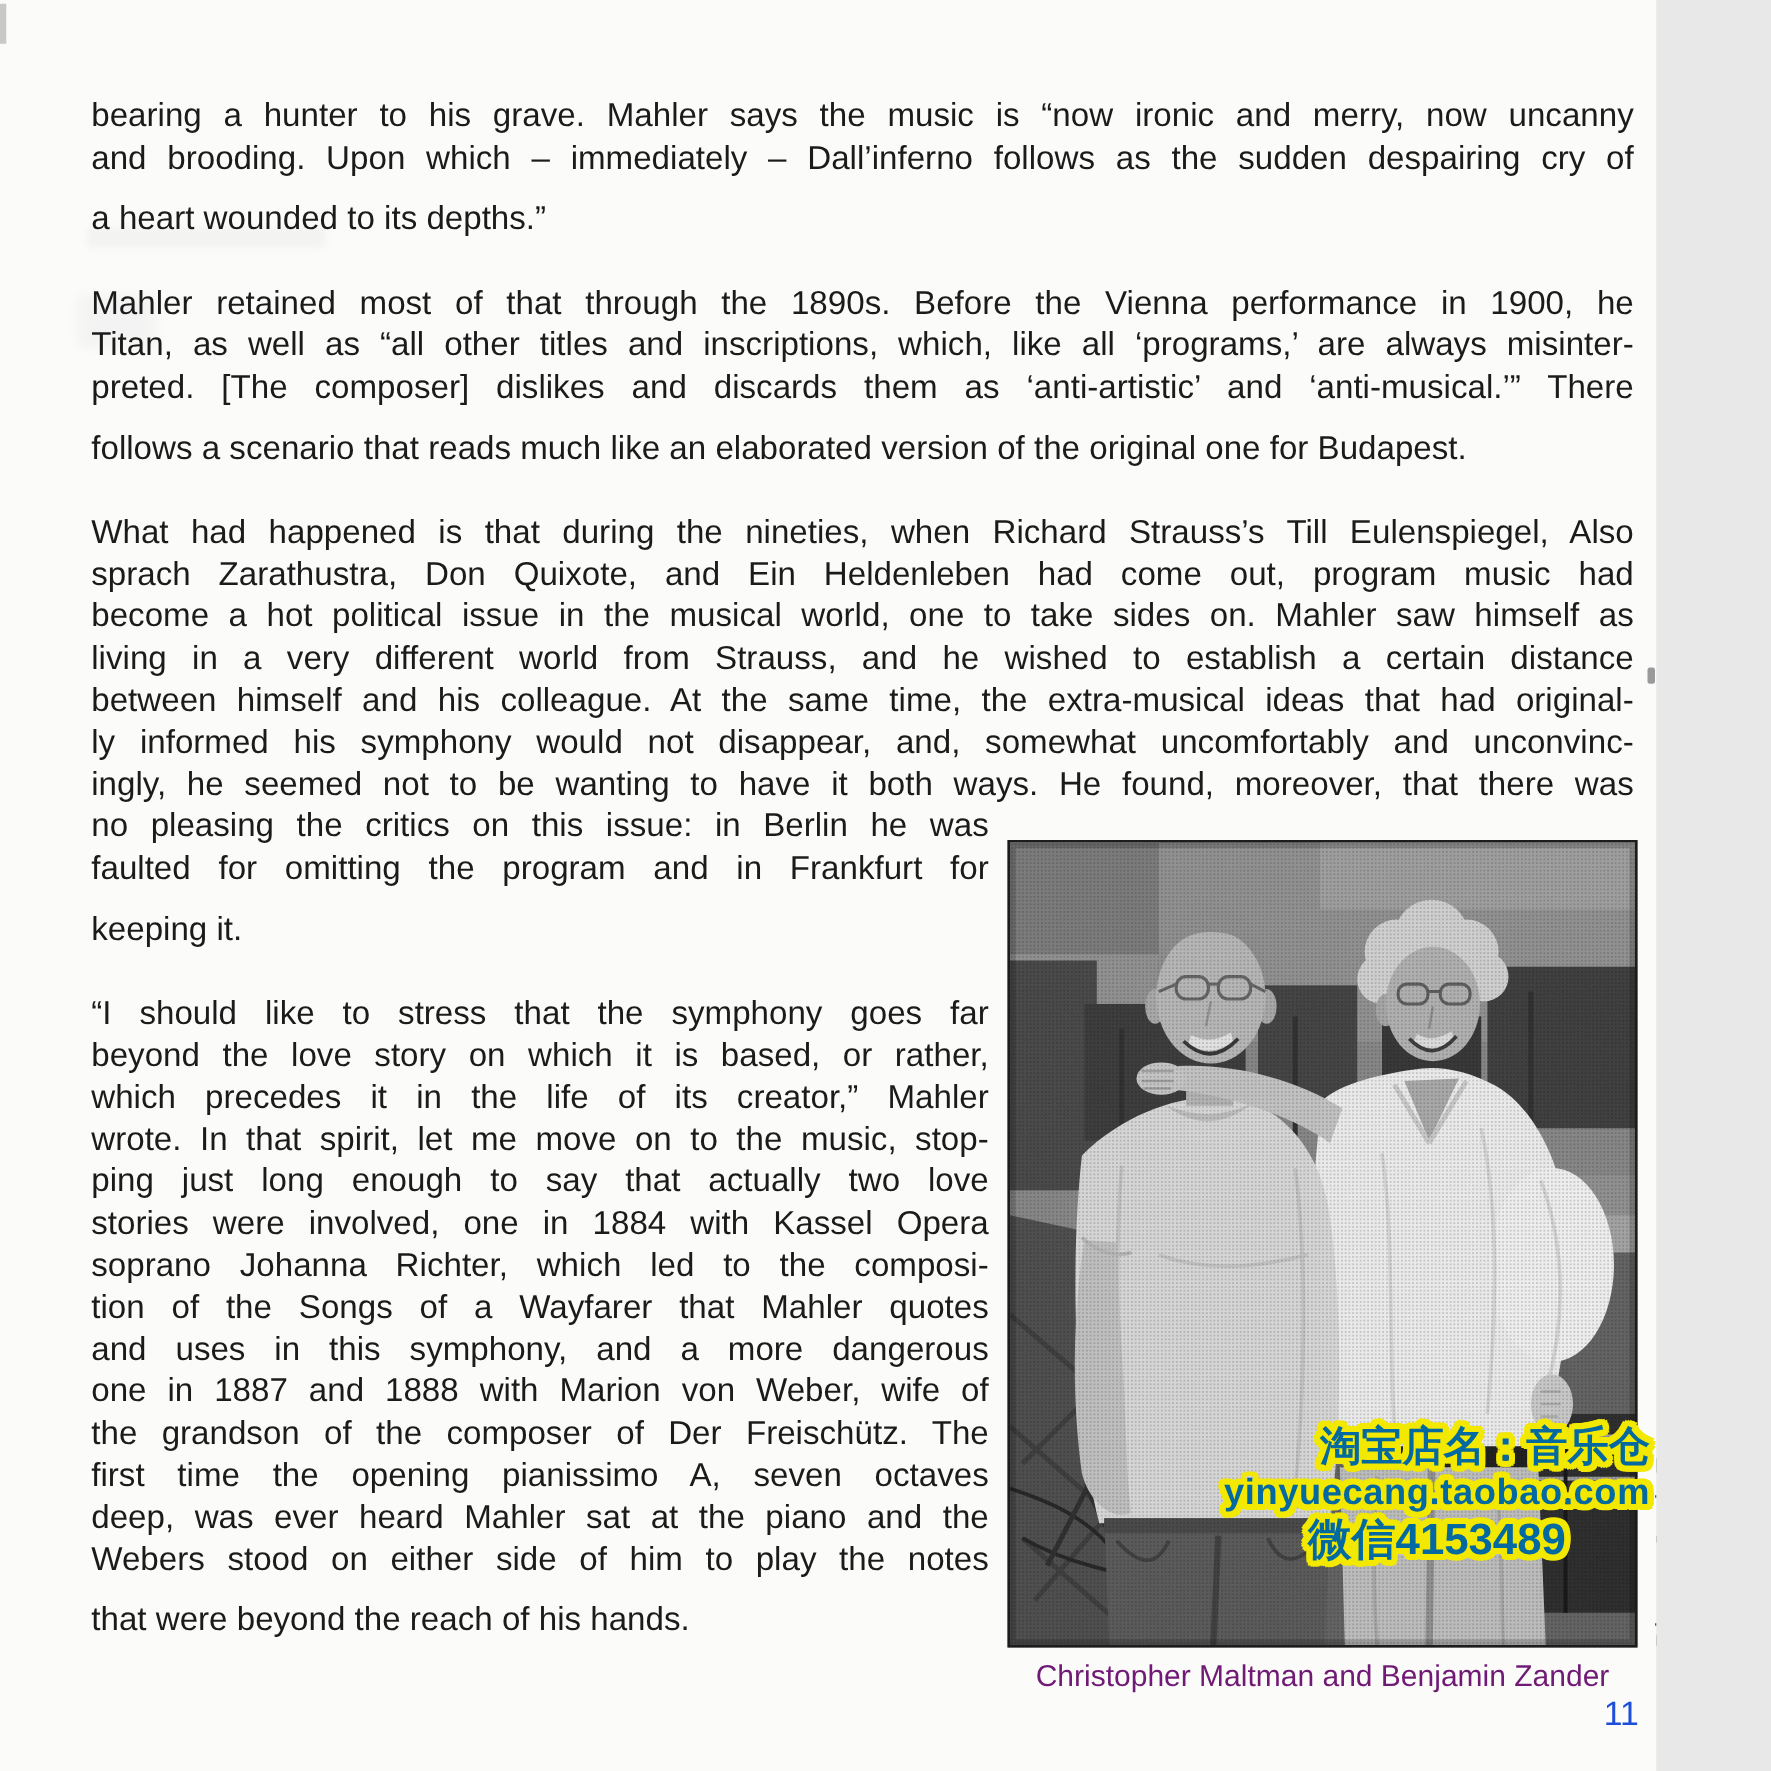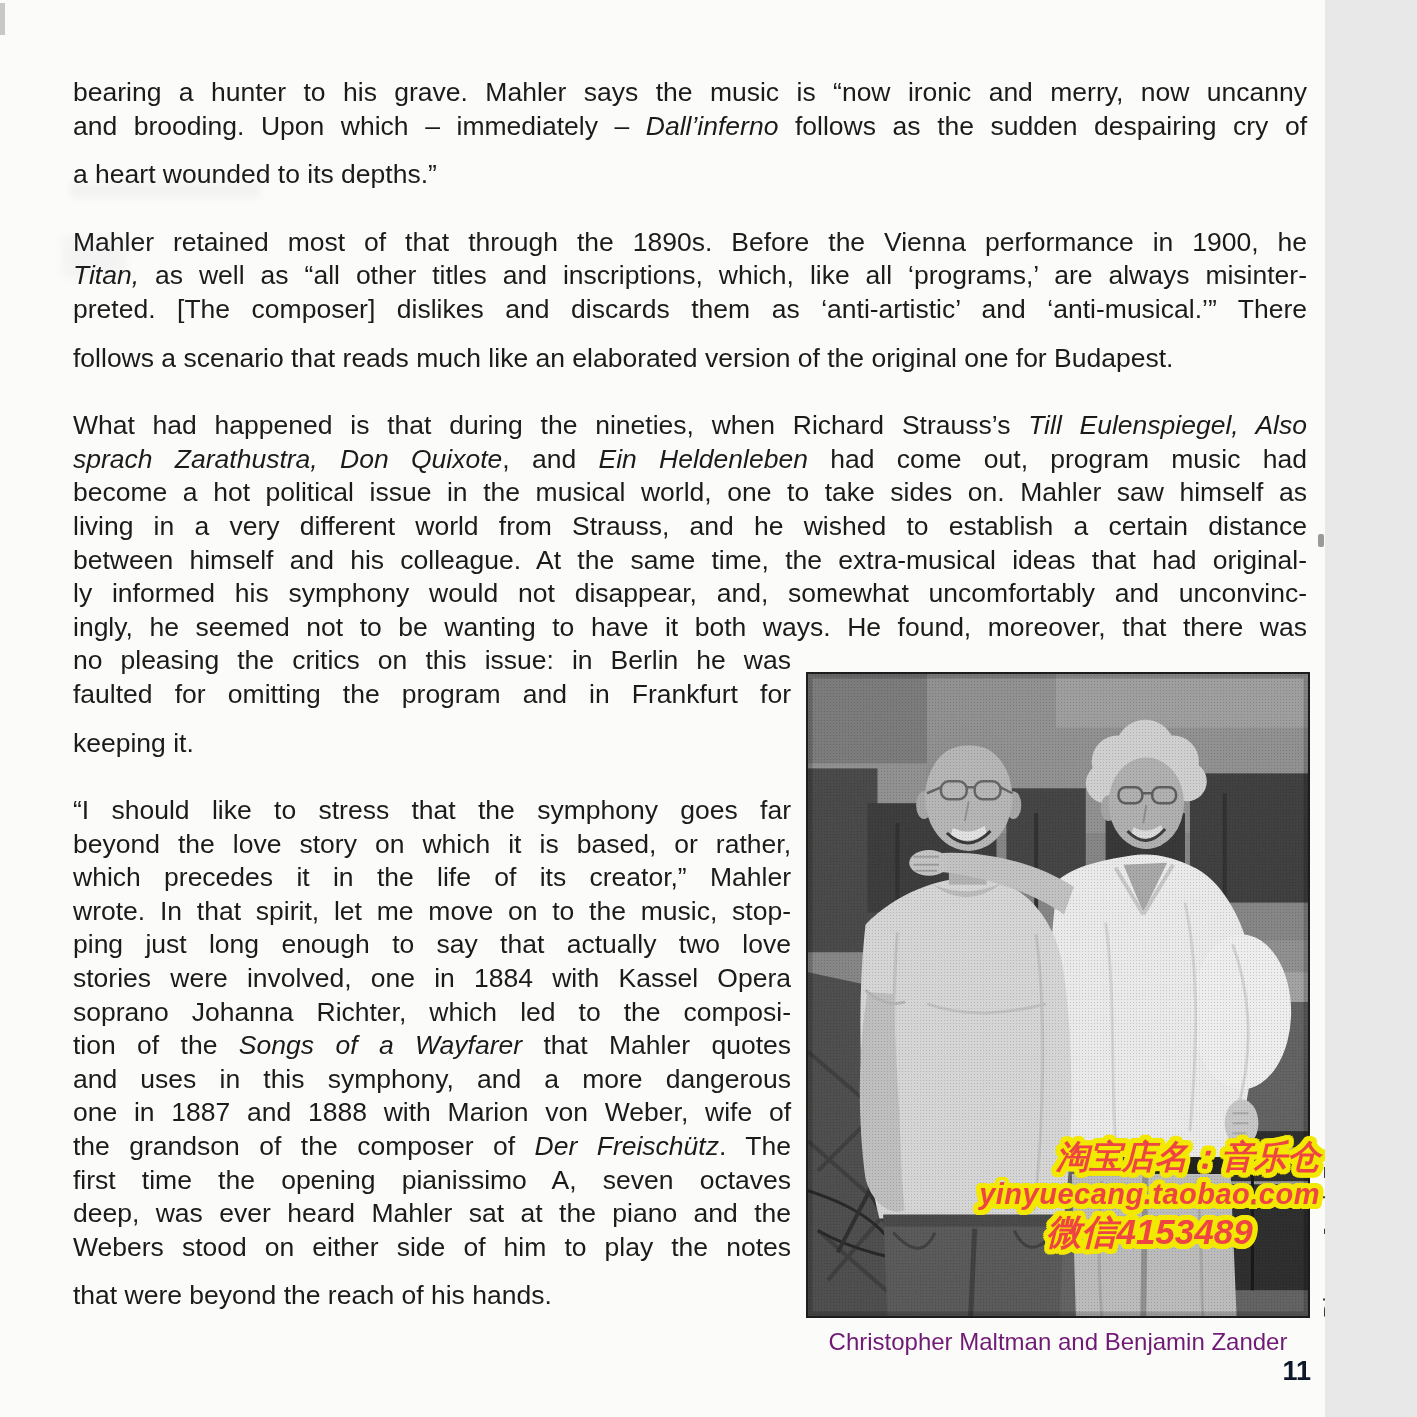--- a/index.html
+++ b/index.html
@@ -6,44 +6,44 @@
   .page{position:relative;width:1325px;height:1417px;background:#fbfbfa;overflow:hidden;
         font-family:"Liberation Sans","DejaVu Sans",sans-serif;color:#181818;}
   
   .article{position:absolute;left:73px;top:76px;width:1234px;font-size:26.5px;line-height:33.6px;
            color:#1b1b1b;}
   .para{margin:0 0 34px 0;}
   .line{width:100%;}
   .line.narrow{width:718px;}
   .jl{text-align:justify;text-align-last:justify;}
   .ll{text-align:left;margin-top:15px;}
-  .it{font-style:italic;}
+  .it{}
   
   .photo-frame{position:absolute;left:806px;top:672px;width:504px;height:646px;
                border:2px solid #1c1c1c;box-sizing:border-box;background:#777;}
   .photo-frame svg{display:block;width:100%;height:100%;}
   .halftone{position:absolute;inset:0;pointer-events:none;opacity:.16;
             background-image:radial-gradient(#000 0.7px, transparent 0.8px);
             background-size:3px 3px;}
   .caption{position:absolute;left:806px;top:1328px;width:504px;text-align:center;
            font-size:24px;color:#701a75;}
   .photo-credit{position:absolute;left:1312px;top:672px;height:646px;width:42px;
                 display:flex;align-items:flex-end;justify-content:center;}
   .photo-credit span{writing-mode:vertical-rl;transform:rotate(180deg);
                      font-size:23px;letter-spacing:1px;color:#3c3c3c;white-space:nowrap;}
-  .page-number{position:absolute;right:14px;top:1356px;font-size:27px;color:#0f172a;font-weight:bold;}
+  .page-number{position:absolute;right:14px;top:1356px;font-size:27px;color:#1d4ed8;}
   
   .watermark{position:absolute;right:5px;top:1138px;text-align:right;font-weight:bold;
              z-index:30;line-height:1.18;}
-  .wm-line{color:#ef4444;
+  .wm-line{color:#0369a1;
     text-shadow:
       -5px 0 0 #f2e800, 5px 0 0 #f2e800, 0 -5px 0 #f2e800, 0 5px 0 #f2e800,
       -4px -4px 0 #f2e800, 4px -4px 0 #f2e800, -4px 4px 0 #f2e800, 4px 4px 0 #f2e800,
       -2px -5px 0 #f2e800, 2px -5px 0 #f2e800, -2px 5px 0 #f2e800, 2px 5px 0 #f2e800,
-      -5px -2px 0 #f2e800, 5px -2px 0 #f2e800, -5px 2px 0 #f2e800, 5px 2px 0 #f2e800; font-style: italic;}
+      -5px -2px 0 #f2e800, 5px -2px 0 #f2e800, -5px 2px 0 #f2e800, 5px 2px 0 #f2e800;}
   .wm-1{font-size:33px;}
   .wm-2{font-size:29px;letter-spacing:.5px;}
   .wm-3{font-size:35px;text-align:center;}
   
   .ghost{position:absolute;background:#8a8a8a;pointer-events:none;}
   .ghost1{left:70px;top:182px;width:190px;height:16px;opacity:.07;filter:blur(3px);}
   .ghost2{left:62px;top:236px;width:64px;height:42px;opacity:.06;filter:blur(4px);}
   .speck{position:absolute;right:1px;top:534px;width:6px;height:13px;background:#4a4a4a;
          opacity:.55;border-radius:2px;}
   .corner-mark{position:absolute;left:0;top:3px;width:5px;height:32px;background:#6a6a6a;opacity:.35;}

